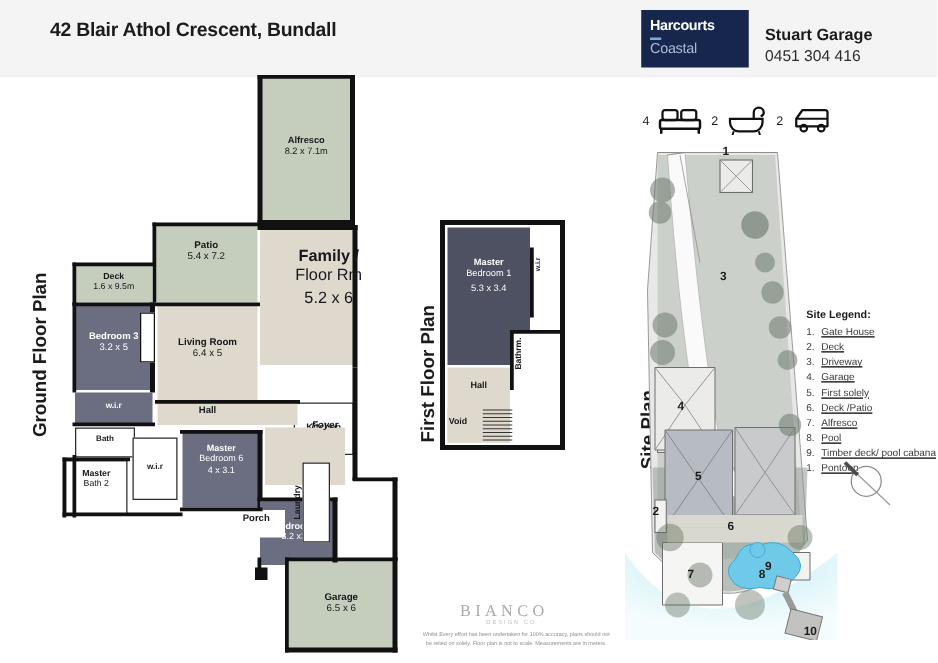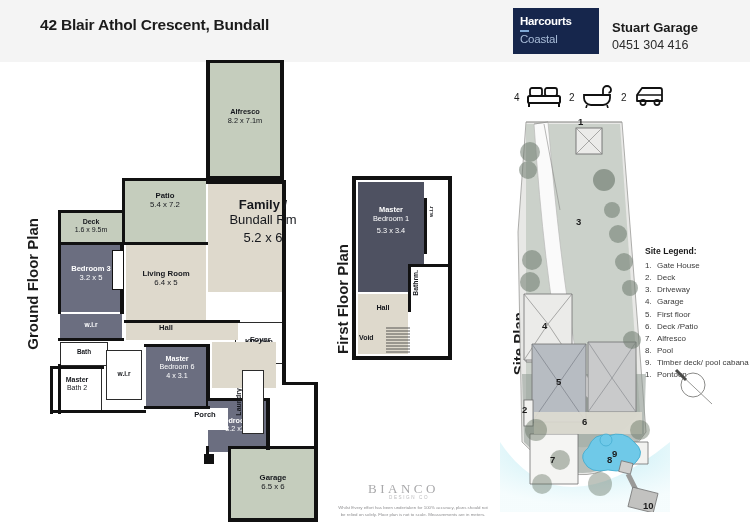--- a/index.html
+++ b/index.html
@@ -83,21 +83,21 @@
   .siteplan { position:absolute; left:500px; top:112px; width:180px; height:400px; }
   .sp-num {
     position:absolute; font-size:9.5px; font-weight:bold; color:#1b1b1b;
   }
   .legend { position:absolute; left:645px; top:246px; width:105px; }
   .legend-title { font-size:8.6px; font-weight:bold; color:#1b1b1b; margin-bottom:4px; }
   .legend li {
     list-style:none; font-size:8px; color:#3a3a3a; line-height:1.52;
     white-space:nowrap;
   }
-  .legend ol { padding-left:0; }
+  .legend ol { padding-left:0;text-decoration:underline; }
   .legend .ln { display:inline-block; width:12px; }
 
   
   .brand {
     position:absolute; left:368px; top:481px;
     font-size:13px; letter-spacing:3.5px; color:#a9a9ab;
     font-family:"Liberation Serif", serif;
   }
   .brand-sub {
     position:absolute; left:389px; top:495px;
@@ -177,21 +177,21 @@
     <div class="lbl" style="left:84px; top:132px; width:82px; font-size:7.8px;">
       <span>Patio</span>
       <span class="dim">5.4 x 7.2</span>
     </div>
 
     <div class="rm c-beige" style="left:168px; top:122px; width:76px; height:110px;"></div>
     <div class="wall" style="left:166px; top:120px; width:80px; height:4px;"></div>
     <div class="wall" style="left:242px; top:120px; width:4px; height:114px;"></div>
     <div class="lbl" style="left:185px; top:138px; width:76px; font-size:13px;">
       <span>Family /</span>
-      <span class="dim">Bundall Rm</span>
+      <span class="dim">Floor Rm</span>
       <span class="dim" style="margin-top:3px;">5.2 x 6</span>
     </div>
 
     <div class="rm c-green" style="left:20px; top:152px; width:62px; height:30px;"></div>
     <div class="wall" style="left:18px; top:150px; width:66px; height:3px;"></div>
     <div class="wall" style="left:18px; top:150px; width:3px;  height:34px;"></div>
     <div class="lbl" style="left:20px; top:158px; width:62px; font-size:7px;">
       <span>Deck</span>
       <span class="dim">1.6 x 9.5m</span>
     </div>
@@ -451,21 +451,21 @@
     <span class="sp-num" style="left:143px; top:388px;">10</span>
   </div>
 
   <div class="legend">
     <div class="legend-title">Site Legend:</div>
     <ol>
       <li><span class="ln">1.</span><span>Gate House</span></li>
       <li><span class="ln">2.</span><span>Deck</span></li>
       <li><span class="ln">3.</span><span>Driveway</span></li>
       <li><span class="ln">4.</span><span>Garage</span></li>
-      <li><span class="ln">5.</span><span>First floor</span></li>
+      <li><span class="ln">5.</span><span>First solely</span></li>
       <li><span class="ln">6.</span><span>Deck /Patio</span></li>
       <li><span class="ln">7.</span><span>Alfresco</span></li>
       <li><span class="ln">8.</span><span>Pool</span></li>
       <li><span class="ln">9.</span><span>Timber deck/ pool cabana</span></li>
       <li><span class="ln">1.</span><span>Pontoon</span></li>
     </ol>
   </div>
 
   <svg style="position:absolute; left:668px; top:358px;" width="54" height="54">
     <circle cx="25" cy="27" r="12" fill="none" stroke="#8a8a88" stroke-width="1"></circle>

